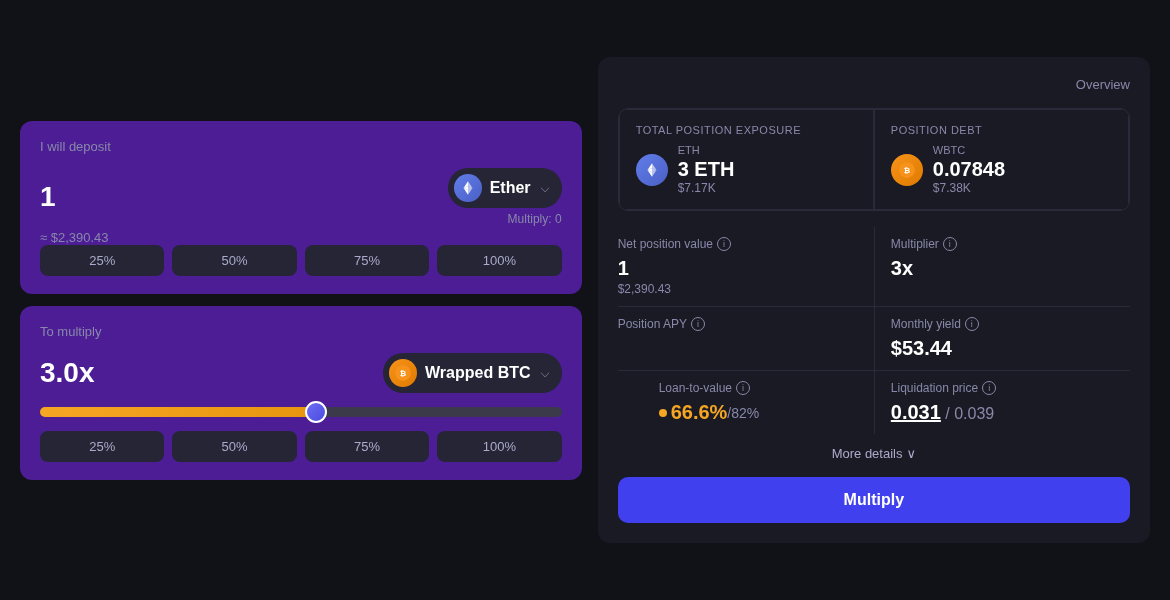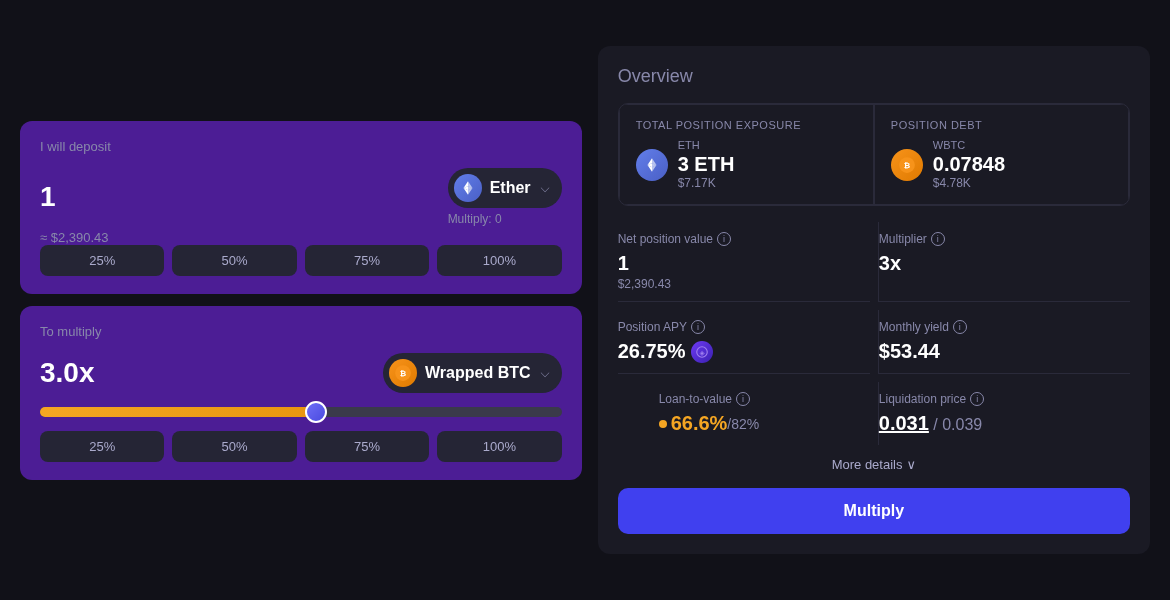--- a/index.html
+++ b/index.html
@@ -165,23 +165,24 @@
       transform: translate(-50%, -50%);
       width: 22px;
       height: 22px;
       background: linear-gradient(135deg, #6e6ef7, #4a4adf);
       border-radius: 50%;
       border: 2px solid #fff;
     }
 
     
     .overview-title {
-      font-size: 18px;
+      font-size: 13px;
       color: #8888aa;
       margin-bottom: 16px;
+      text-align: right;
     }
 
     .overview-grid {
       display: grid;
       grid-template-columns: 1fr 1fr;
       border: 1px solid #2a2a3a;
       border-radius: 10px;
       overflow: hidden;
       margin-bottom: 16px;
     }
@@ -324,33 +325,34 @@
       height: 8px;
       border-radius: 50%;
       background: #f5a623;
       display: inline-block;
       margin-right: 4px;
     }
 
     .metrics-section {
       display: grid;
       grid-template-columns: 1fr 1fr;
-      gap: 8px;
+      gap: 0;
     }
 
     .metric-row {
       padding: 10px 0;
       border-bottom: 1px solid #2a2a3a;
     }
 
     .half-border-right {
       padding-right: 16px;
     }
 
     .half-border-left {
+      padding-left: 16px;
       border-left: 1px solid #2a2a3a;
     }
 
     .defi-badge {
       display: inline-flex;
       align-items: center;
       justify-content: center;
       width: 22px;
       height: 22px;
       border-radius: 50%;
@@ -361,21 +363,21 @@
   </style>
 </head>
 <body>
 
 <div class="panel-left">
 
   <div class="card">
     <div class="section-label">I will deposit</div>
     <div class="deposit-top">
       <div class="deposit-amount">1</div>
-      <div style="display:flex;flex-direction:column;align-items:flex-start;gap:4px;">
+      <div style="display:flex;flex-direction:column;align-items:flex-end;gap:4px;">
         <div class="token-selector">
           <div class="token-icon eth-icon">
             <svg class="eth-svg" viewBox="0 0 32 32">
               <polygon points="16,4 16,13 24,16" fill="rgba(255,255,255,0.6)"></polygon>
               <polygon points="16,4 8,16 16,13" fill="white"></polygon>
               <polygon points="16,13 24,16 16,20" fill="rgba(255,255,255,0.6)"></polygon>
               <polygon points="16,13 8,16 16,20" fill="white"></polygon>
               <polygon points="16,20 24,16 16,28" fill="rgba(255,255,255,0.6)"></polygon>
               <polygon points="16,20 8,16 16,28" fill="white"></polygon>
             </svg>
@@ -459,21 +461,21 @@
       <div class="position-exposure">
         <div class="token-icon btc-icon pos-icon">
           <svg width="18" height="18" viewBox="0 0 32 32">
             <circle cx="16" cy="16" r="14" fill="#f7931a"></circle>
             <text x="16" y="21" text-anchor="middle" font-size="14" font-weight="bold" fill="white">₿</text>
           </svg>
         </div>
         <div>
           <div class="pos-ticker">WBTC</div>
           <div class="pos-amount">0.07848</div>
-          <div class="pos-usd">$4.78K</div>
+          <div class="pos-usd">$7.38K</div>
         </div>
       </div>
     </div>
   </div>
 
   <div class="metrics-section">
 
     <div class="metric-row half-border-right">
       <div class="metric-label">
         <span>Net position value</span>
@@ -489,29 +491,20 @@
         <span class="info-icon">i</span>
       </div>
       <div class="metric-value">3x</div>
     </div>
 
     <div class="metric-row half-border-right">
       <div class="metric-label">
         <span>Position APY</span>
         <span class="info-icon">i</span>
       </div>
-      <div style="display:flex;align-items:center;">
-        <div class="metric-value">26.75%</div>
-        <span class="defi-badge">
-          <svg width="12" height="12" viewBox="0 0 16 16">
-              <circle cx="8" cy="8" r="7" fill="none" stroke="#a080f0" stroke-width="1.5"></circle>
-              <text x="8" y="12" text-anchor="middle" font-size="9" fill="#a080f0">◈</text>
-            </svg>
-        </span>
-      </div>
     </div>
 
     <div class="metric-row half-border-left">
       <div class="metric-label">
         <span>Monthly yield</span>
         <span class="info-icon">i</span>
       </div>
       <div class="metric-value">$53.44</div>
     </div>
 

